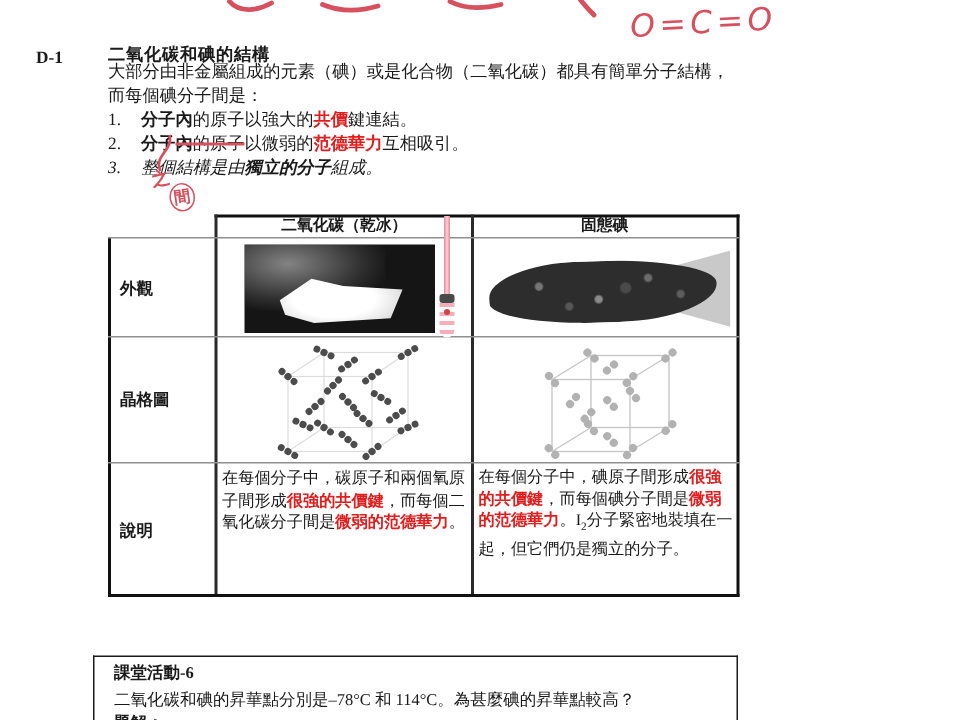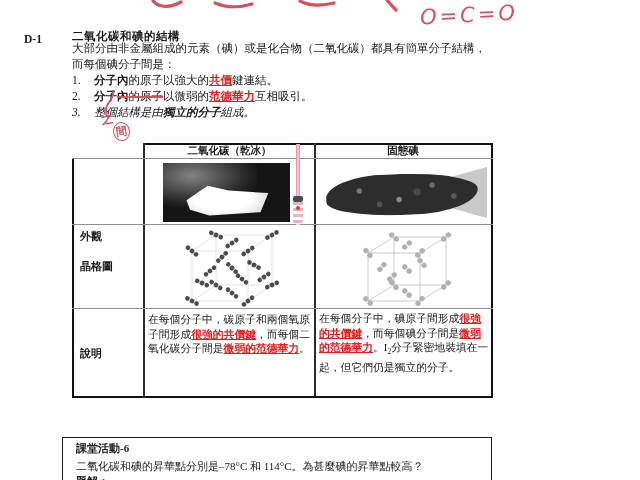--- a/index.html
+++ b/index.html
@@ -7,21 +7,21 @@
        font-family:"Liberation Serif", serif;color:#1a1a1a;}
   .abs{position:absolute;}
   .b{font-weight:bold;}
   
   .code{left:24px;top:9px;font-size:11.5px;font-weight:bold;margin-top:24px;}
   .title{left:72px;top:9px;font-size:11.5px;font-weight:bold;letter-spacing:.5px;margin-top:20px;}
   .intro{left:72px;top:40px;width:424px;font-size:11.5px;line-height:16px;}
   
   .li{left:72px;font-size:11.5px;line-height:15px;width:430px;}
   .li .num{display:inline-block;width:22px;}
-  .redw{color:#e11d1d;font-weight:bold;text-decoration:underline;text-decoration-color:#e11d1d;}
+  .redw{color:#e11d1d;font-weight:bold;text-decoration-color:#e11d1d;}
   .stk{text-decoration:line-through;text-decoration-color:#d6505e;text-decoration-thickness:1.5px;}
   
   .hw{color:#d6505e;}
   .ins-zhi{left:101px;top:111px;font-size:12px;transform:rotate(-14deg);font-weight:bold;}
   .ins-jian{left:113px;top:122px;font-size:11px;font-weight:bold;border:1.5px solid #d6505e;
             border-radius:50%;padding:1px 2px;transform:rotate(-8deg);}
   svg.overlay{position:absolute;left:0;top:0;pointer-events:none;}
   
   .ln{position:absolute;background:#8f8f8f;}
   .ln.dark{background:#2b2b2b;}
@@ -100,21 +100,21 @@
 <div class="ln outer" style="left:491px;top:143px;width:2px;height:255px;"></div>
 <div class="ln outer" style="left:72px;top:158px;width:2px;height:240px;"></div>
 <div class="ln" style="left:72px;top:158px;width:421px;height:1.2px;"></div>
 <div class="ln" style="left:72px;top:224px;width:421px;height:1.2px;"></div>
 <div class="ln" style="left:72px;top:308px;width:421px;height:1.2px;"></div>
 <div class="ln outer" style="left:72px;top:396px;width:421px;height:2px;"></div>
 
 <div class="abs th" style="left:144px;width:171px;">二氧化碳（乾冰）</div>
 <div class="abs th" style="left:315px;width:176px;">固態碘</div>
 
-<div class="abs rowlab" style="top:185px;margin-top:44px;">外觀</div>
+<div class="abs rowlab" style="top:185px;">外觀</div>
 <div class="abs rowlab" style="top:259px;">晶格圖</div>
 <div class="abs rowlab" style="top:346px;">說明</div>
 
 <div class="abs dryice">
   <div class="fog"></div>
   <div class="ice"></div>
 </div>
 
 <div class="abs thermo-stem"></div>
 <div class="abs thermo-collar"></div>

